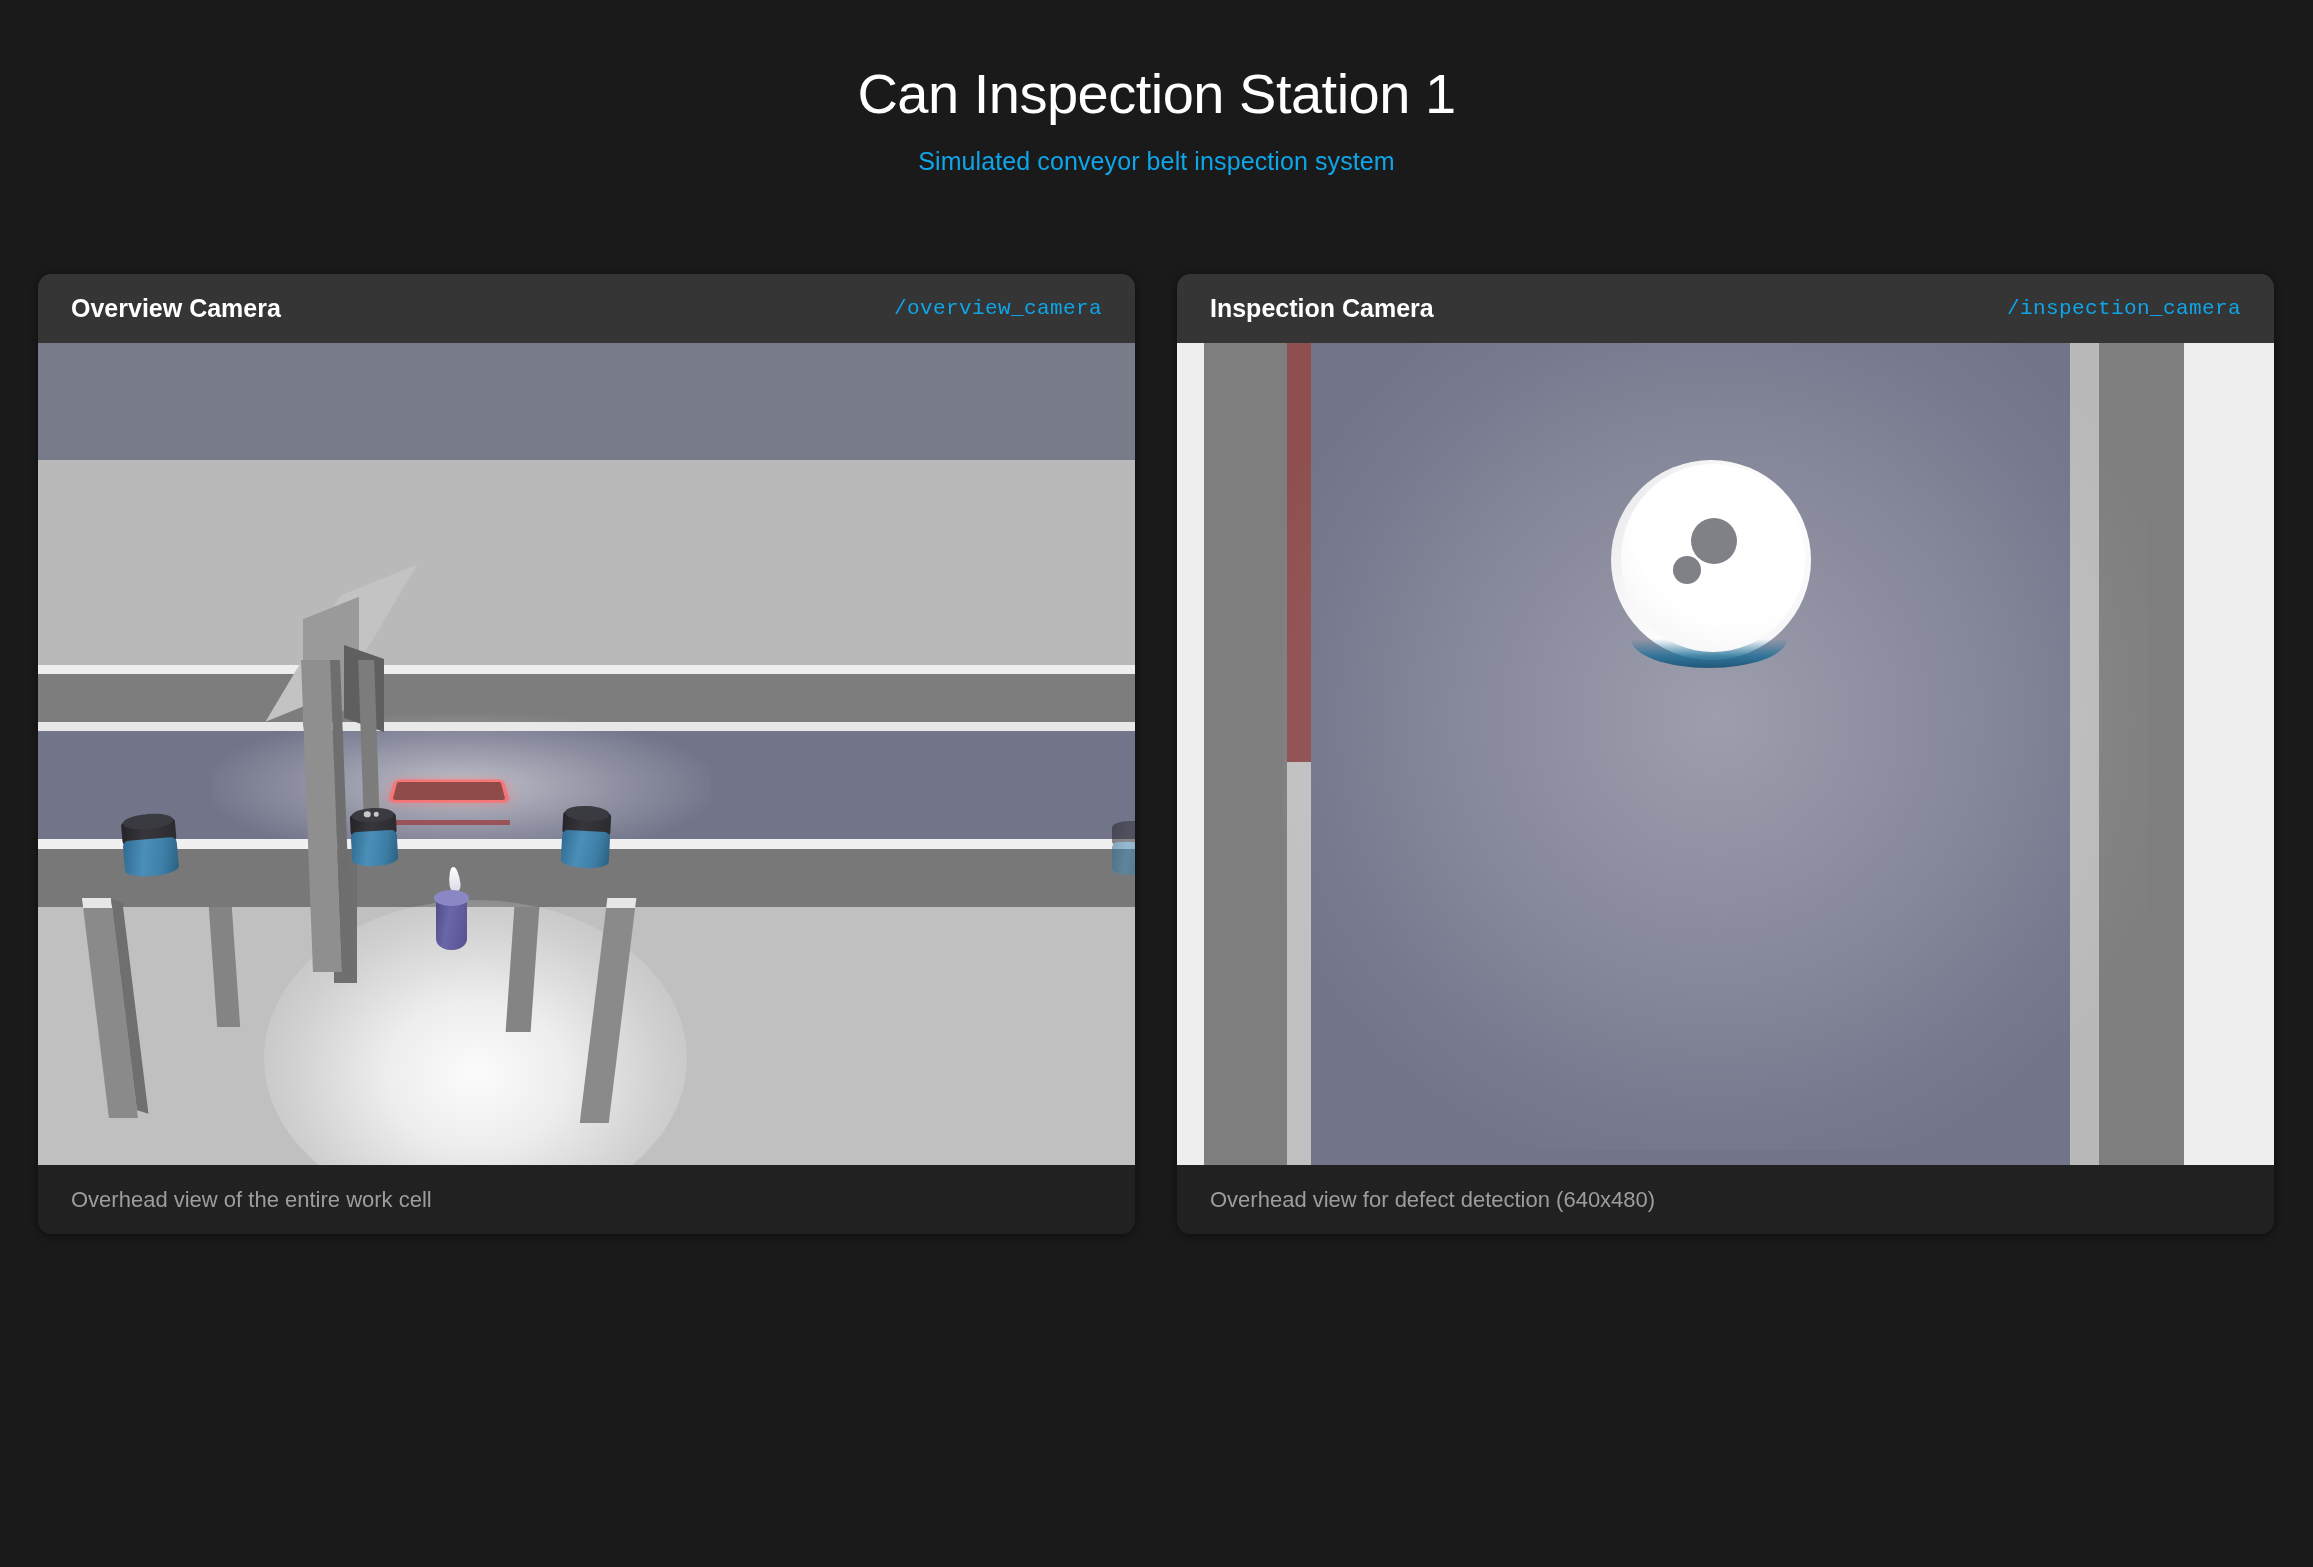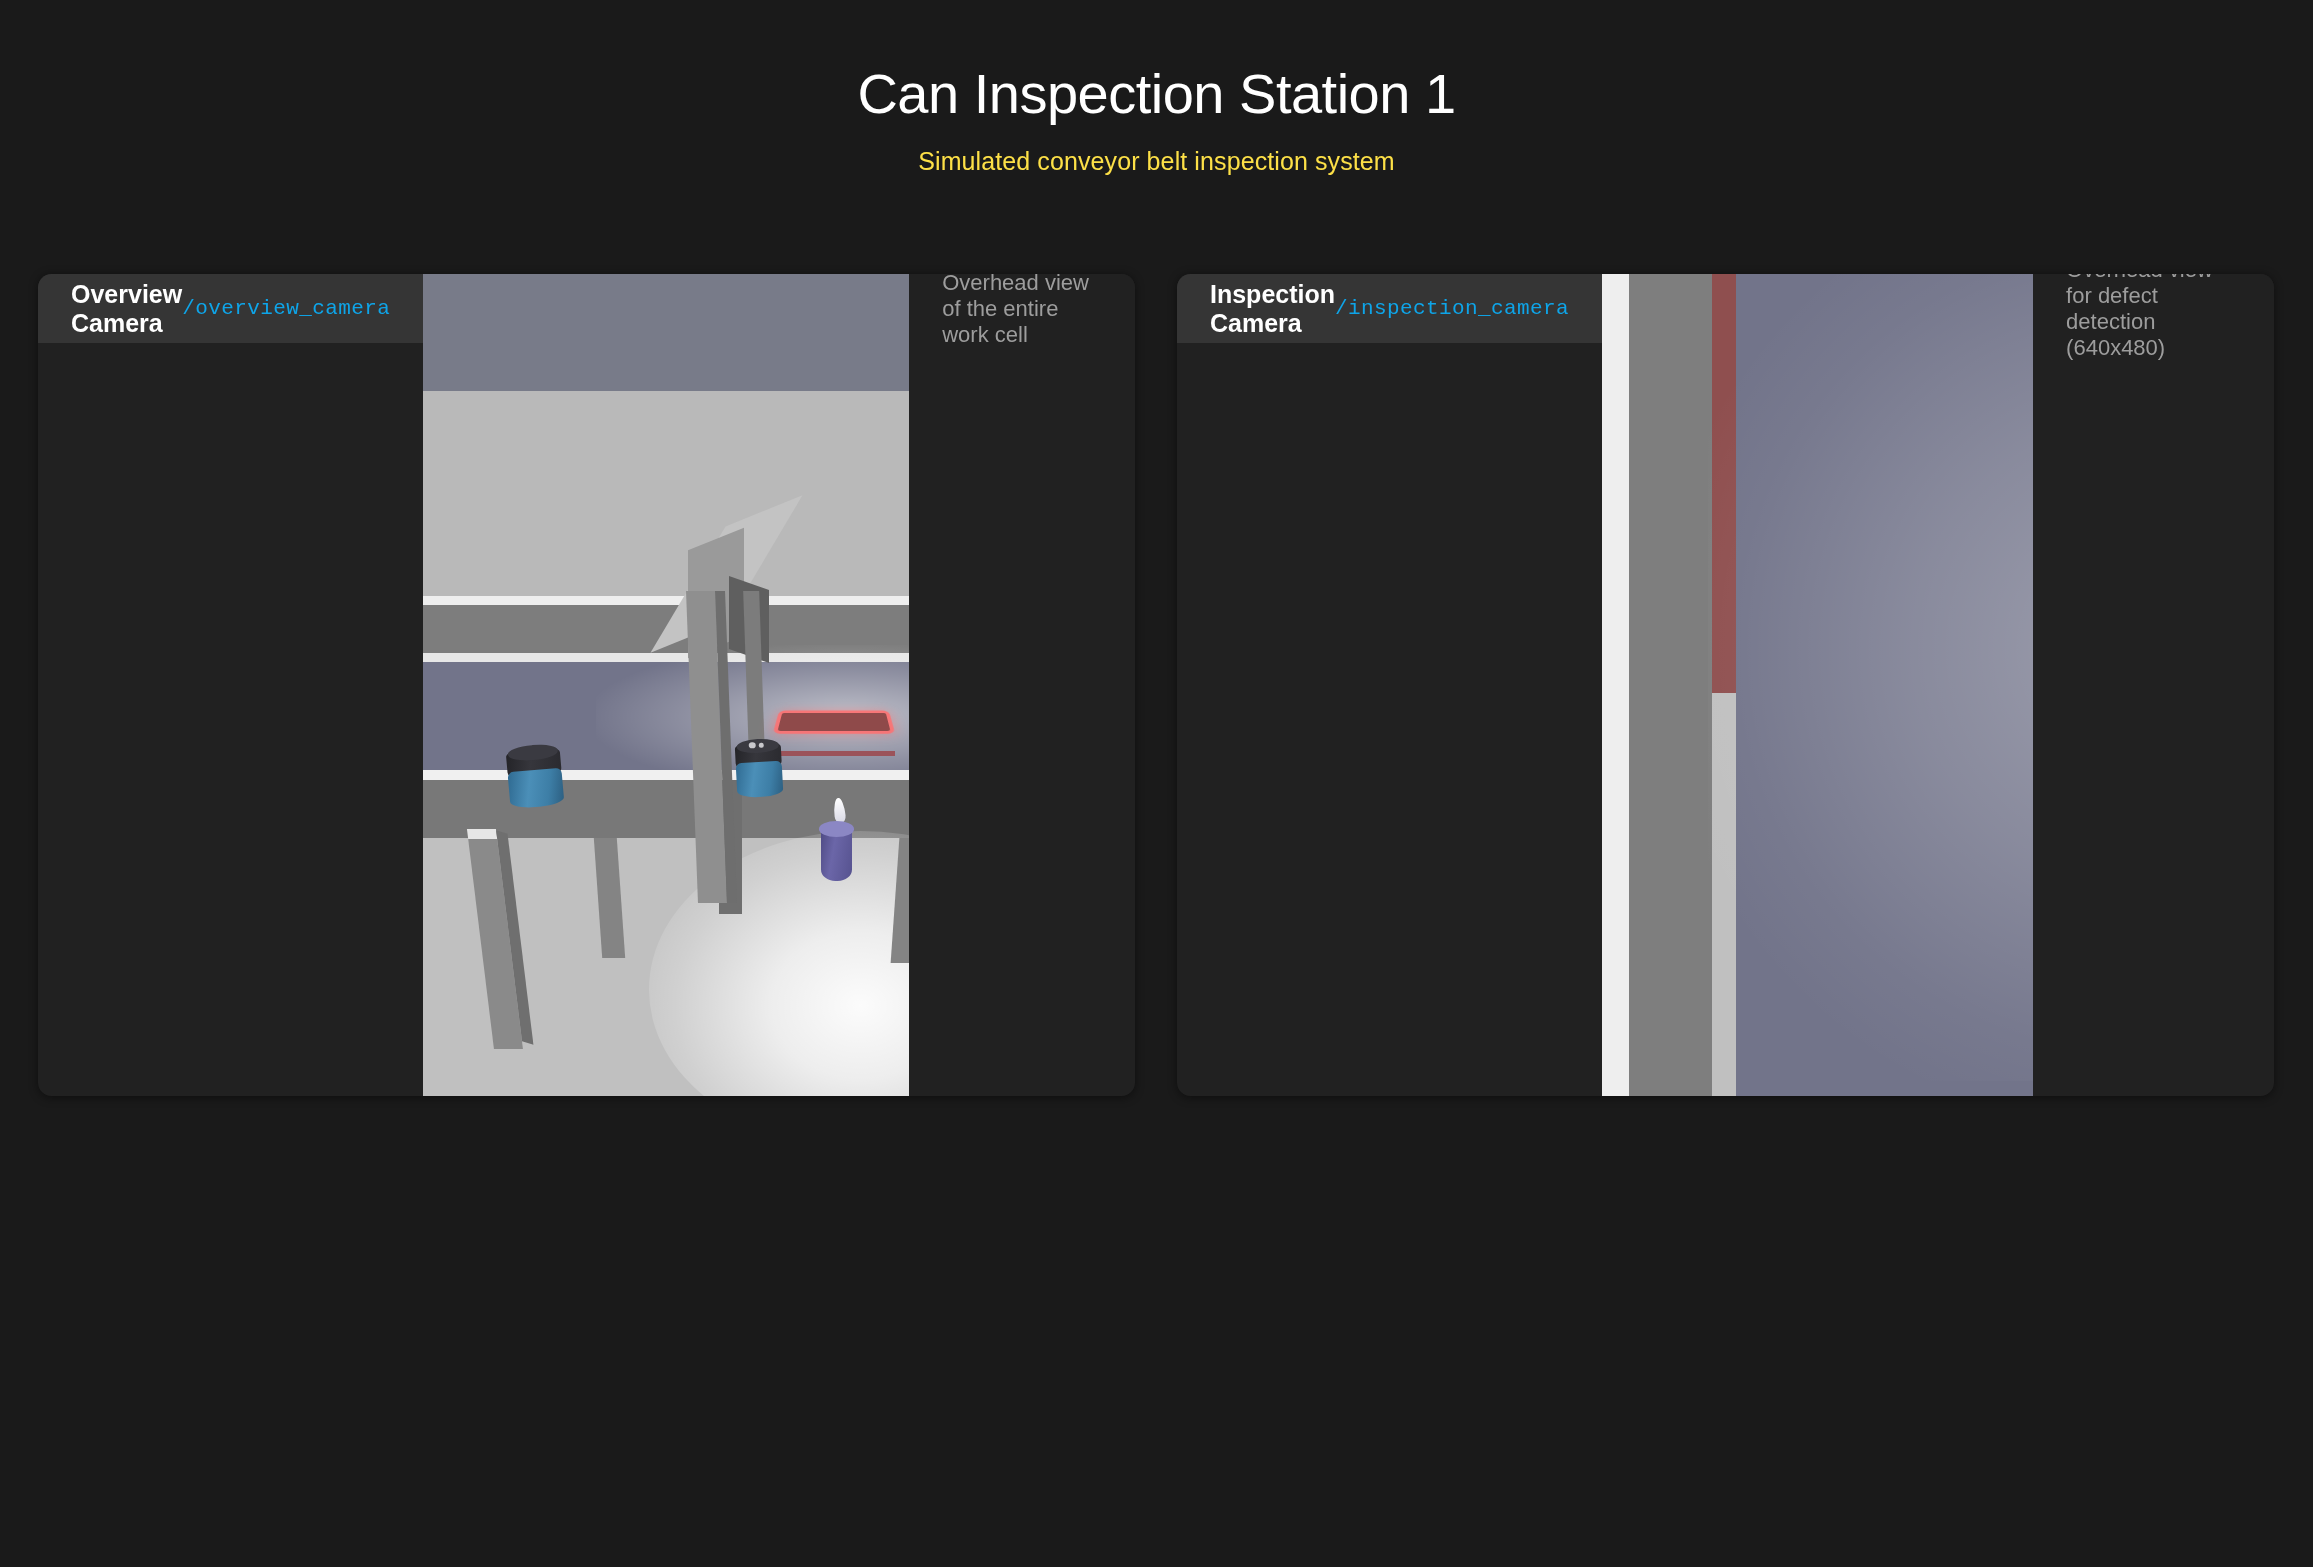--- a/index.html
+++ b/index.html
@@ -14,33 +14,33 @@
   .page { width: 2313px; height: 1568px; position: relative; }
 
   
   .page-header { padding-top: 63px; text-align: center; }
   .page-title {
     font-size: 56px; font-weight: 400; color: #ffffff;
     letter-spacing: -0.5px; line-height: 1.12;
   }
   .page-subtitle {
     margin-top: 21px; font-size: 25px; font-weight: 400;
-    color: #fde047; letter-spacing: 0.1px;
+    color: #0ea5e9; letter-spacing: 0.1px;
   }
 
   
   .panel-grid {
     position: absolute; left: 38px; top: 274px;
     width: 2236px; display: flex; gap: 42px;
   }
   .panel {
     width: 1097px; background: #212121;
     border-radius: 13.4px; overflow: hidden;
     box-shadow: 0 1.9px 9.6px rgba(0,0,0,.45);
-    display: flex; flex-direction: row;
+    display: flex; flex-direction: column;
   }
   .panel-head {
     height: 69px; background: #353535;
     display: flex; align-items: center; justify-content: space-between;
     padding: 0 33px;
   }
   .panel-head-title { font-size: 25px; font-weight: 700; color: #ffffff; }
   .panel-head-topic {
     font-family: "Liberation Mono", monospace;
     font-size: 21px; color: #0ea5e9; letter-spacing: 0.4px;

